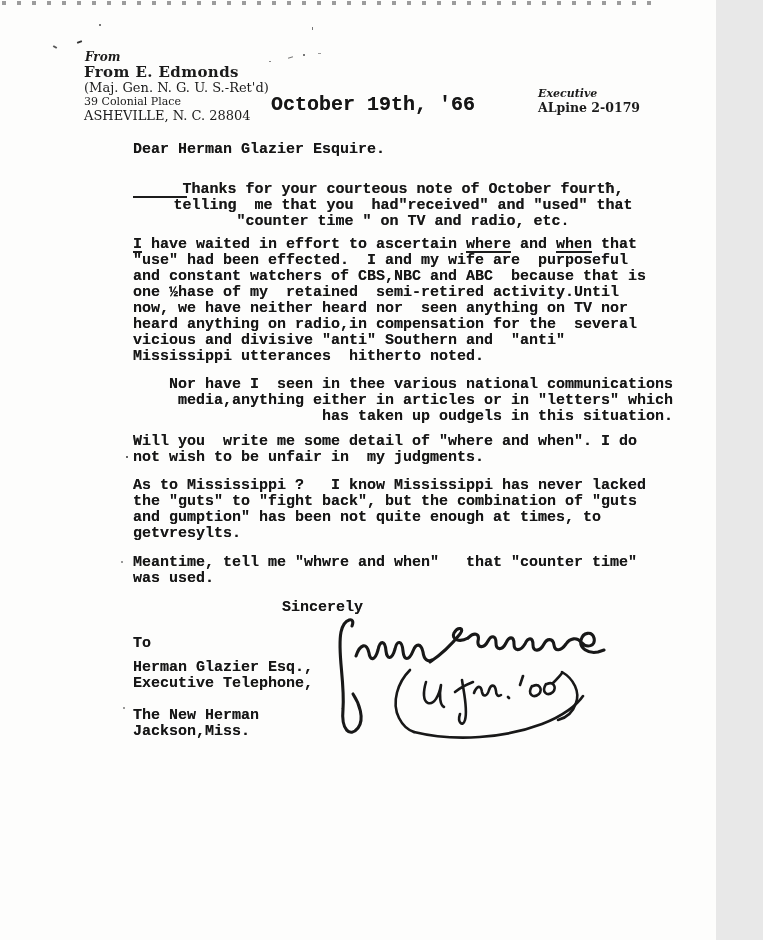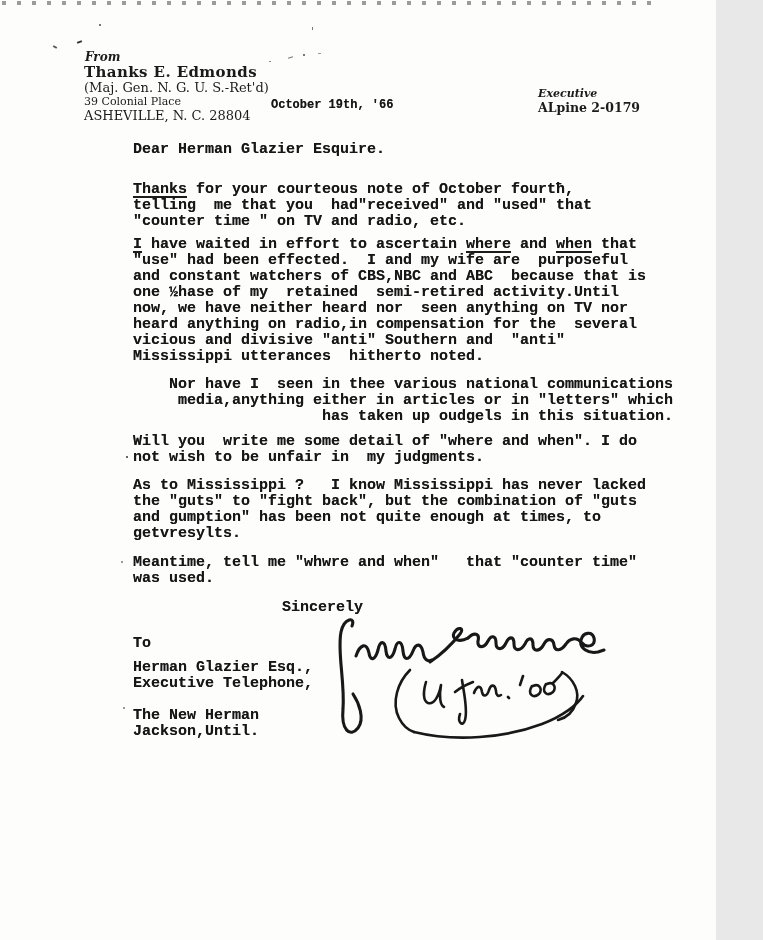--- a/index.html
+++ b/index.html
@@ -14,24 +14,24 @@
   .lh-from{left:85px;top:50px;font-size:12px;font-style:italic;font-weight:bold;}
   .lh-name{left:84px;top:63px;font-size:15px;font-weight:bold;letter-spacing:.4px;}
   .lh-rank{left:84px;top:80px;font-size:13px;}
   .lh-a1{left:84px;top:95px;font-size:11px;}
   .lh-a2{left:84px;top:108px;font-size:13px;}
   .lh-tel-label{left:538px;top:87px;font-size:11px;font-style:italic;font-weight:bold;}
   .lh-tel-num{left:538px;top:100px;font-size:12.5px;font-weight:bold;}
   
   .tw{font-size:15px;line-height:16px;font-weight:bold;white-space:pre-wrap;
       letter-spacing:0;text-shadow:0 0 .5px rgba(10,10,10,.6);width:540px;}
-  #date-line{left:271px;top:96px;font-size:12px;line-height:18px;font-weight:bold;
+  #date-line{left:271px;top:96px;font-size:20px;line-height:18px;font-weight:bold;
       text-shadow:0 0 .5px rgba(10,10,10,.6);}
   #salutation{left:133px;top:142px;}
-  #para-1{left:133px;top:182px;}
+  #para-1{left:133px;top:182px;text-align:center;}
   #para-2{left:133px;top:237px;}
   #para-3{left:133px;top:377px;text-align:right;}
   #para-4{left:133px;top:434px;}
   #para-5{left:133px;top:478px;}
   #para-6{left:133px;top:555px;}
   #closing{left:282px;top:600px;}
   #to-label{left:133px;top:636px;}
   .rcpt{left:133px;}
   
   .ul{height:2px;background:#1c1c1c;}
@@ -48,21 +48,21 @@
   .signote{stroke-width:2.6px;}
 </style>
 </head>
 <body>
 
 <div id="page">
 
   <div id="dotted-edge" class="abs"></div>
 
   <div class="abs lh lh-from">From</div>
-  <div class="abs lh lh-name">Thanks E. Edmonds</div>
+  <div class="abs lh lh-name">From E. Edmonds</div>
   <div class="abs lh lh-rank">(Maj. Gen. N. G. U. S.-Ret'd)</div>
   <div class="abs lh lh-a1">39 Colonial Place</div>
   <div class="abs lh lh-a2">ASHEVILLE, N. C.  28804</div>
   <div class="abs lh lh-tel-label">Executive</div>
   <div class="abs lh lh-tel-num">ALpine 2-0179</div>
 
   <div id="date-line" class="abs">October 19th, '66</div>
 
   <div id="salutation" class="abs tw">Dear Herman Glazier Esquire.</div>
   <div id="para-1" class="abs tw">Thanks for your courteous note of October fourtħ,
@@ -91,21 +91,21 @@
   <div id="ul-thanks" class="abs ul"></div>
   <div id="ul-i" class="abs ul"></div>
   <div id="ul-where" class="abs ul"></div>
   <div id="ul-when" class="abs ul"></div>
 
   <div id="closing" class="abs tw">Sincerely</div>
   <div id="to-label" class="abs tw">To</div>
   <div class="abs tw rcpt" style="top:660px">Herman Glazier Esq.,</div>
   <div class="abs tw rcpt" style="top:676px">Executive Telephone,</div>
   <div class="abs tw rcpt" style="top:708px">The New Herman</div>
-  <div class="abs tw rcpt" style="top:724px">Jackson,Until.</div>
+  <div class="abs tw rcpt" style="top:724px">Jackson,Miss.</div>
 
   <svg id="signature" class="abs" width="355" height="150" viewBox="0 0 355 150">
 
     <path class="sigmain" d="M 32,20 C 36,10 24,12 21,26 C 17,46 25,75 23,103 C 21,124 30,132 38,122 C 45,113 39,97 33,88"></path>
 
     <path class="sigmain" d="M 36,50 C 40,38 47,36 49,47 C 50,55 55,55 58,44 C 60,34 65,34 66,45 C 67,54 72,54 75,43 C 77,34 82,34 83,45 C 84,55 89,55 93,45 C 96,37 101,37 103,46 C 104,54 108,56 112,54"></path>
 
     <path class="sigmain" d="M 110,56 C 122,48 132,38 140,28 C 145,22 138,20 134,27 C 131,33 139,37 148,32"></path>
 
     <path class="sigmain" d="M 148,32 C 154,26 160,27 158,35 C 157,42 164,43 168,35 C 171,29 176,29 176,37 C 176,44 182,45 186,37 C 189,30 194,30 194,38 C 194,45 200,46 205,38 C 208,31 213,31 213,39 C 213,46 220,46 224,38 C 227,32 233,32 234,39 C 235,46 241,45 246,38 C 250,32 257,31 261,36 C 267,43 276,40 274,32 C 272,25 263,26 261,34 C 259,42 268,48 278,46 L 284,44"></path>

